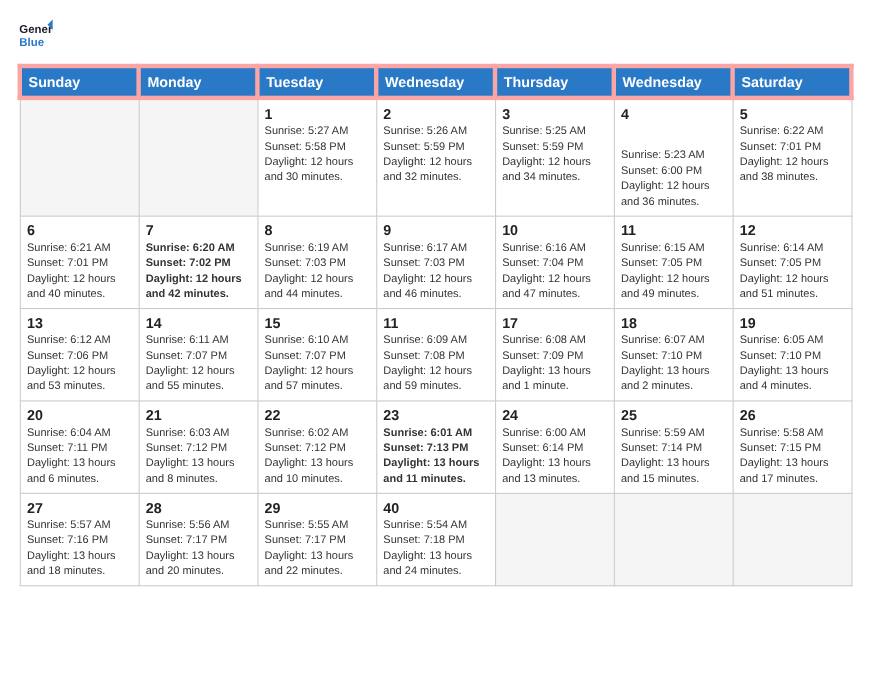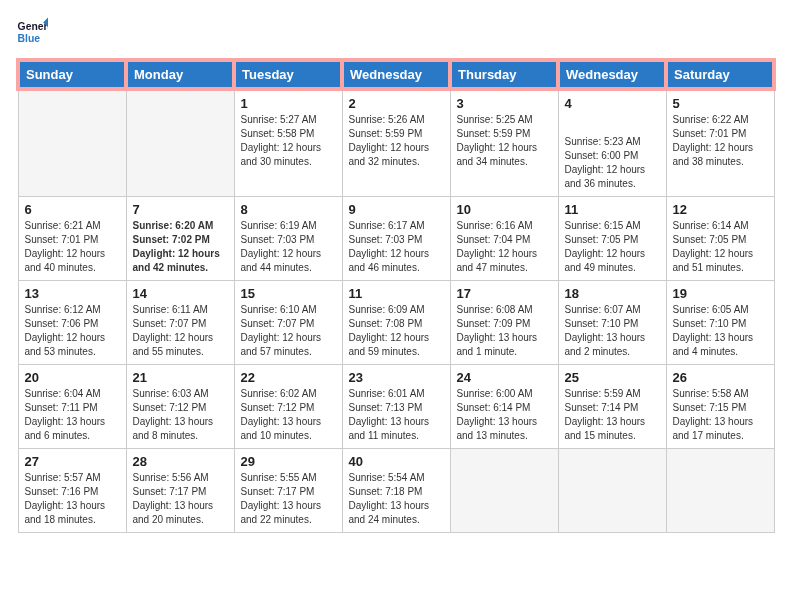--- a/index.html
+++ b/index.html
@@ -268,21 +268,21 @@
         </td>
         <td>
           <div class="day-number">22</div>
           <div class="cell-info" style="white-space: pre-line;">Sunrise: 6:02 AM
 Sunset: 7:12 PM
 Daylight: 13 hours
 and 10 minutes.</div>
         </td>
         <td>
           <div class="day-number">23</div>
-          <div class="cell-info" style="white-space: pre-line;">Sunrise: 6:01 AM
+          <div class="cell-info" style="white-space: pre-line; font-weight: bold;">Sunrise: 6:01 AM
 Sunset: 7:13 PM
 Daylight: 13 hours
 and 11 minutes.</div>
         </td>
         <td>
           <div class="day-number">24</div>
           <div class="cell-info" style="white-space: pre-line;">Sunrise: 6:00 AM
 Sunset: 6:14 PM
 Daylight: 13 hours
 and 13 minutes.</div>

